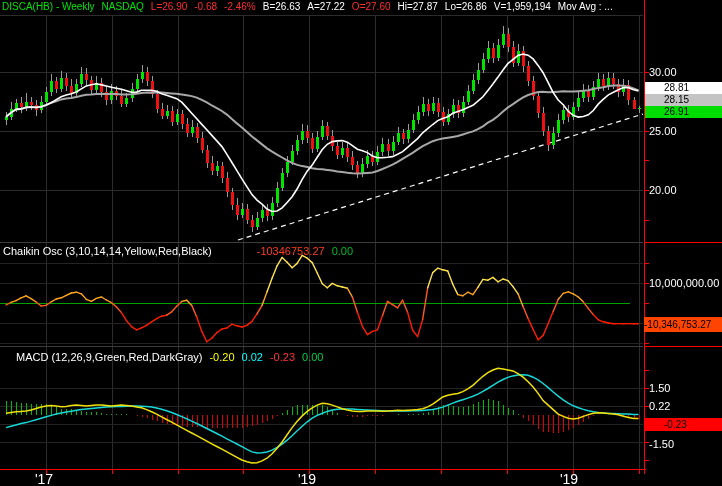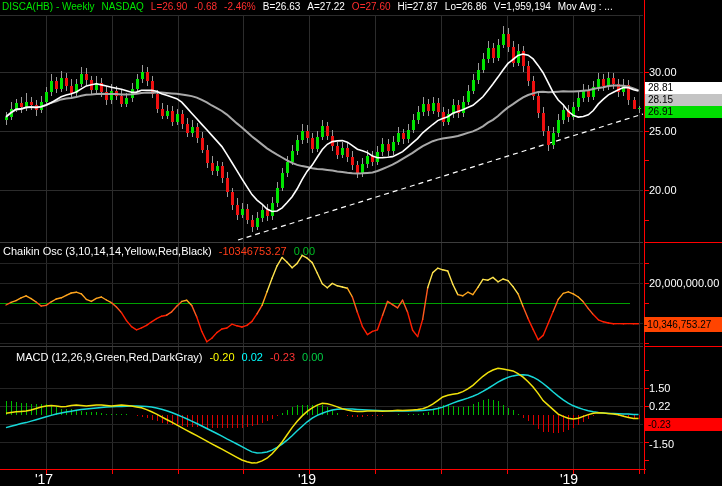--- a/index.html
+++ b/index.html
@@ -5,21 +5,21 @@
   html,body{margin:0;padding:0;background:#000;}
   #app{position:relative;width:722px;height:486px;background:#000;overflow:hidden;
        font-family:"Liberation Sans",sans-serif;}
   #chart{position:absolute;left:0;top:0;}
   .hdr{position:absolute;left:2px;top:1px;font-size:10px;white-space:nowrap;}
   .hdr span{margin-right:7px;}
   .plabel{position:absolute;font-size:11px;white-space:nowrap;color:#fff;}
   .plabel span{margin-right:7px;}
   .ylab{position:absolute;left:649px;font-size:11px;color:#fff;line-height:12px;}
   .badge{position:absolute;left:645px;width:77px;height:12px;line-height:12px;
-         font-size:10px;color:#000;padding-left:3px;box-sizing:border-box;overflow:hidden;}
+         font-size:10px;color:#000;padding-left:19px;box-sizing:border-box;overflow:hidden;}
   .tlab{position:absolute;top:471px;font-size:14px;color:#fff;transform:translateX(-50%);}
 </style>
 </head>
 <body>
 <div id="app">
 
   <svg id="chart" width="722" height="486">
       <defs>
         <clipPath id="clipP">
           <rect x="0" y="15" width="643" height="227"></rect>
@@ -616,36 +616,36 @@
         <line x1="573.5" y1="469" x2="573.5" y2="474" stroke="#ff0000"></line>
         <line x1="639.5" y1="469" x2="639.5" y2="474" stroke="#ff0000"></line>
       </g>
     </svg>
 
   <div class="hdr">
     <span style="color: rgb(0, 230, 0);">DISCA(HB) - Weekly</span><span style="color: rgb(0, 230, 0);">NASDAQ</span><span style="color: rgb(255, 45, 45);">L=26.90</span><span style="color: rgb(255, 45, 45);">-0.68</span><span style="color: rgb(255, 45, 45);">-2.46%</span><span style="color: rgb(255, 255, 255);">B=26.63</span><span style="color: rgb(255, 255, 255);">A=27.22</span><span style="color: rgb(255, 45, 45);">O=27.60</span><span style="color: rgb(255, 255, 255);">Hi=27.87</span><span style="color: rgb(255, 255, 255);">Lo=26.86</span><span style="color: rgb(255, 255, 255);">V=1,959,194</span><span style="color: rgb(255, 255, 255);">Mov Avg : ...</span>
   </div>
 
   <div class="plabel" style="left:3px;top:245px;">
-    <span>Chaikin Osc (3,10,14,14,Yellow,Red,Black)</span><span id="chaikin-val" style="color: rgb(255, 61, 26);">-10346753.27</span><span id="chaikin-zero" style="color: rgb(0, 187, 34);">0.00</span>
+    <span>Chaikin Osc (3,10,14,14,Yellow,Red,Black)</span><span id="chaikin-val" style="color: rgb(255, 61, 26); margin-left: 38px;">-10346753.27</span><span id="chaikin-zero" style="color: rgb(0, 187, 34);">0.00</span>
   </div>
 
   <div class="plabel" style="left:3px;top:351px;margin-left:13px;">
     <span>MACD (12,26,9,Green,Red,DarkGray)</span><span id="macd-v0" style="color: rgb(255, 255, 0);">-0.20</span><span id="macd-v1" style="color: rgb(0, 255, 255);">0.02</span><span id="macd-v2" style="color: rgb(255, 51, 51);">-0.23</span><span id="macd-v3" style="color: rgb(0, 204, 68);">0.00</span>
   </div>
 
   <div class="ylab" style="top:66px">30.00</div>
   <div class="ylab" style="top:125px">25.00</div>
   <div class="ylab" style="top:184px">20.00</div>
 
   <div class="badge" id="badge-fast" style="top: 82px; background: rgb(255, 255, 255);">28.81</div>
   <div class="badge" id="badge-slow" style="top: 94px; background: rgb(196, 196, 196);">28.15</div>
   <div class="badge" id="badge-last" style="top: 106px; background: rgb(0, 221, 0);">26.91</div>
 
-  <div class="ylab" style="top:277px">20,000,000.00</div>
+  <div class="ylab" style="top:277px">10,000,000.00</div>
   <div class="badge" id="badge-chaikin" style="top: 317px; height: 15px; line-height: 15px; left: 644px; width: 78px; padding-left: 0; background: rgb(255, 68, 0);">-10,346,753.27</div>
 
   <div class="ylab" style="top:382px">1.50</div>
   <div class="ylab" style="top:400px">0.22</div>
   <div class="badge" id="badge-macd" style="top: 418px; height: 13px; line-height: 13px; background: rgb(255, 0, 0);">-0.23</div>
   <div class="ylab" style="top:438px">-1.50</div>
 
   <div class="tlab" style="left:44px">'17</div>
   <div class="tlab" style="left:307px">'19</div>
   <div class="tlab" style="left:569px">'19</div>

